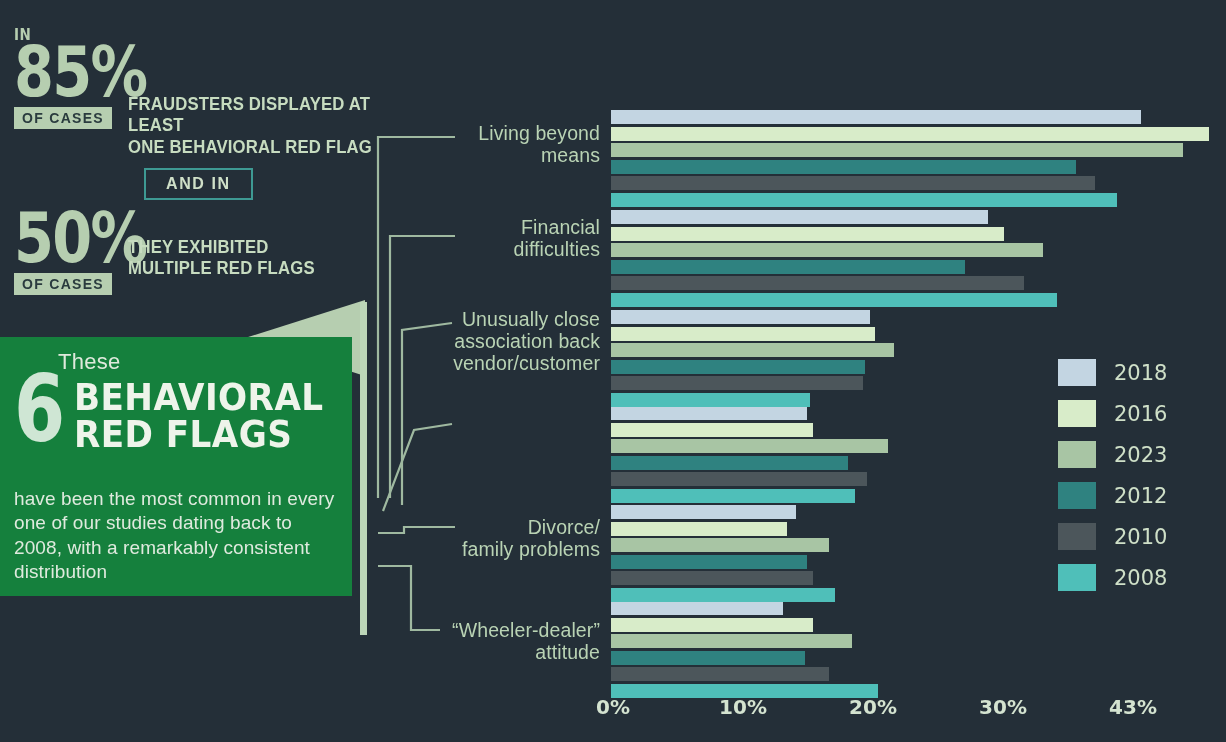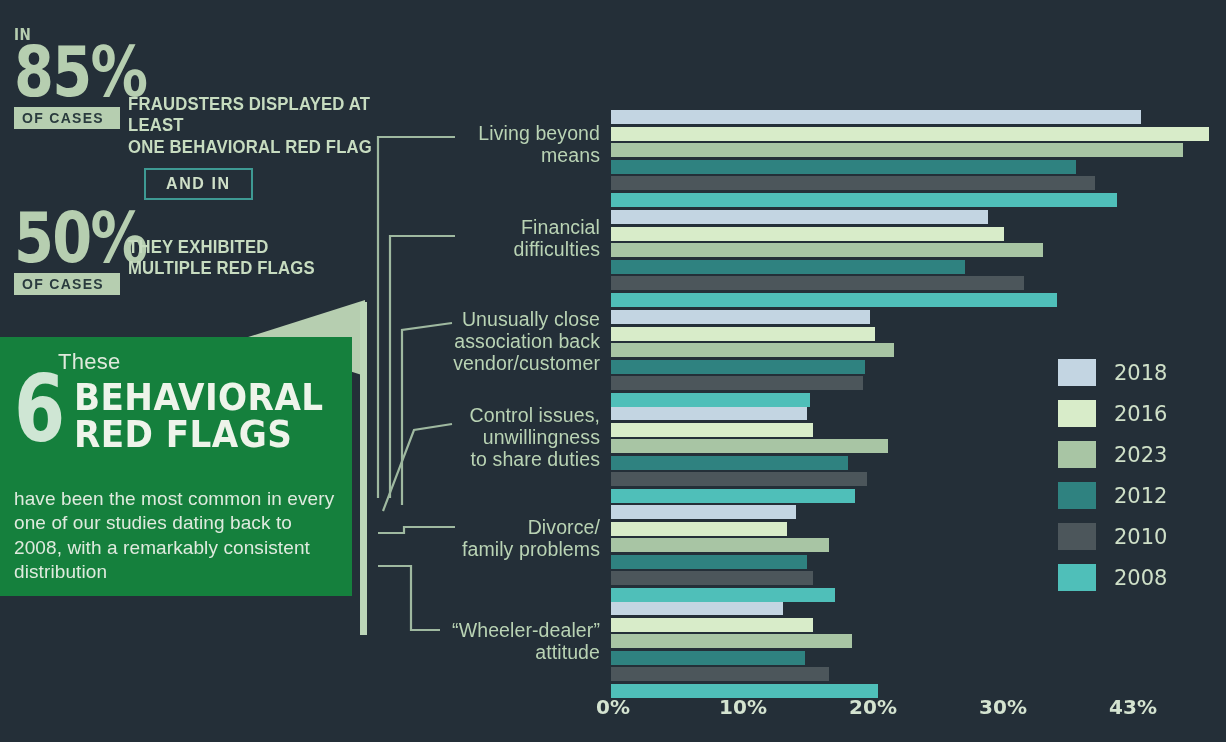--- a/index.html
+++ b/index.html
@@ -20,21 +20,21 @@
   }
   .stat-num{
     color:#b6ceb0;font-size:70px;font-weight:bold;line-height:.82;
     letter-spacing:-2px;
     font-family:"DejaVu Sans",sans-serif;
     transform:scaleX(.82);transform-origin:left center;
   }
   .stat-badge{
     display:inline-block;background:#b6ceb0;color:#2a3b3e;
     font-size:14px;font-weight:bold;letter-spacing:1.3px;
-    padding:3px 16px 3px 8px;margin-top:6px;
+    padding:3px 8px 3px 8px;margin-top:6px;
   }
   .stat-desc{
     color:#c7dcc0;font-size:19px;font-weight:bold;line-height:1.12;
     letter-spacing:.2px;
     transform:scaleX(.88);transform-origin:left center;
     white-space:pre-line;
   }
   .and-in-box{
     position:absolute;left:144px;top:168px;
     border:2px solid #3e9a93;
@@ -153,23 +153,20 @@
   </svg>
 
   <div class="chart" id="chart">
       <div class="cat-label" style="right: 626px; top: 122px; width: 230px;">Living beyond
 means</div>
       <div class="cat-label" style="right: 626px; top: 216px; width: 230px;">Financial
 difficulties</div>
       <div class="cat-label" style="right: 626px; top: 308px; width: 230px;">Unusually close
 association back
 vendor/customer</div>
-      <div class="cat-label" style="right: 626px; top: 404px; width: 230px;">Control issues,
-unwillingness
-to share duties</div>
       <div class="cat-label" style="right: 626px; top: 516px; width: 230px;">Divorce/
 family problems</div>
       <div class="cat-label" style="right: 626px; top: 619px; width: 230px;">“Wheeler-dealer”
 attitude</div>
       <div class="bar" title="2018: 40.8%" style="left: 611px; top: 110px; width: 530.4px; background: rgb(195, 213, 226);"></div>
       <div class="bar" title="2018: 29%" style="left: 611px; top: 210px; width: 377px; background: rgb(195, 213, 226);"></div>
       <div class="bar" title="2018: 19.9%" style="left: 611px; top: 310px; width: 258.7px; background: rgb(195, 213, 226);"></div>
       <div class="bar" title="2018: 15.1%" style="left: 611px; top: 406px; width: 196.3px; background: rgb(195, 213, 226);"></div>
       <div class="bar" title="2018: 14.2%" style="left: 611px; top: 505px; width: 184.6px; background: rgb(195, 213, 226);"></div>
       <div class="bar" title="2018: 13.2%" style="left: 611px; top: 601px; width: 171.6px; background: rgb(195, 213, 226);"></div>

